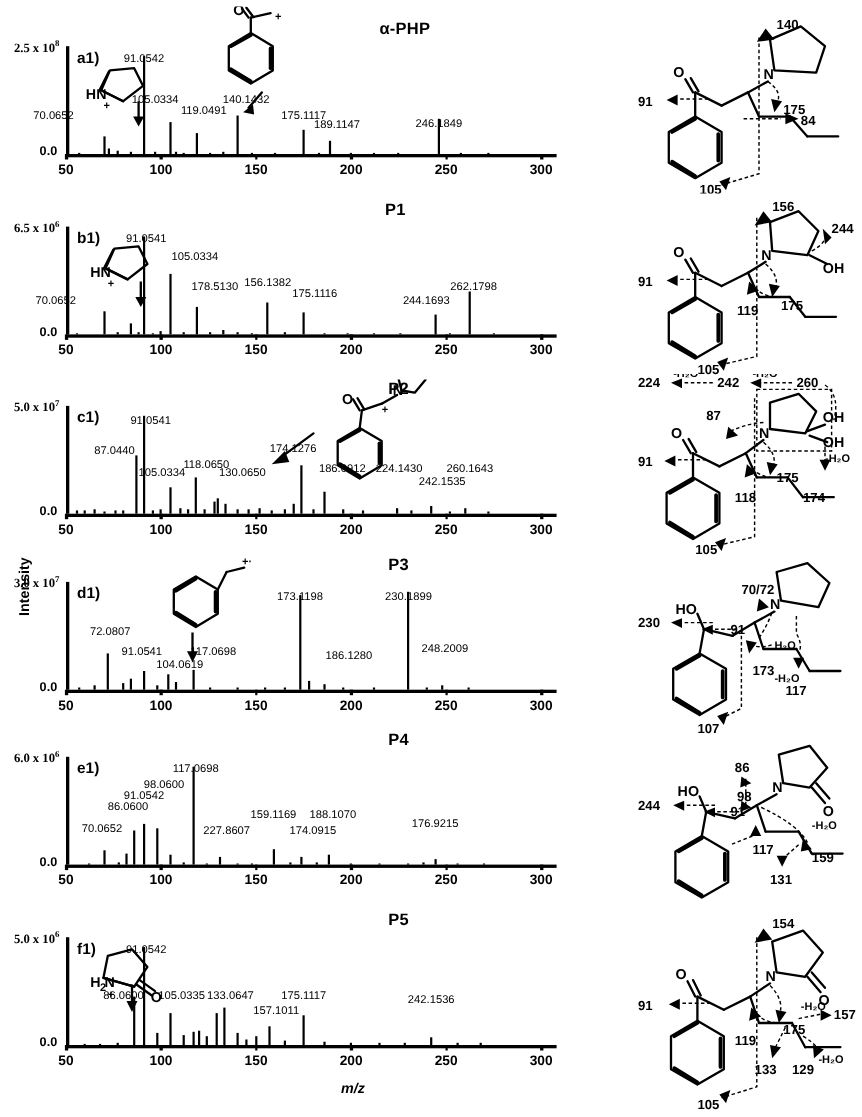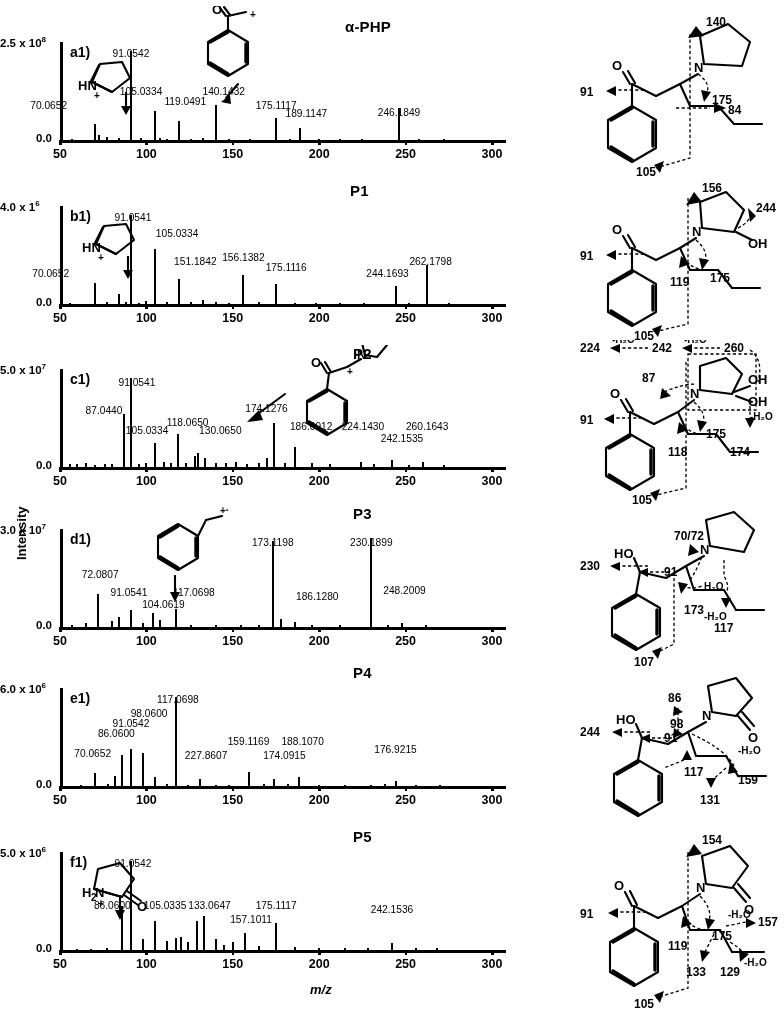--- a/index.html
+++ b/index.html
@@ -3,21 +3,21 @@
 <meta charset="utf-8">
 <style>
   html,body{margin:0;padding:0;background:#fff;}
   body{width:784px;height:1015px;font-family:"Liberation Sans",sans-serif;color:#000;position:relative;overflow:hidden;}
   .figure{position:relative;width:784px;height:1015px;}
 
   
   .panel{position:absolute;left:0;width:560px;padding-left:12px;}
   .panel-title{position:absolute;font-weight:bold;font-size:15px;letter-spacing:.2px;}
   .panel-letter{position:absolute;font-weight:bold;font-size:14px;}
-  .ytop{position:absolute;font-weight:bold;font-size:11.5px;white-space:nowrap;}
+  .ytop{position:absolute;font-weight:bold;font-size:11.5px;text-align:right;white-space:nowrap;font-family:Liberation Serif, serif;}
   .ytop sup{font-size:8px;vertical-align:super;}
   .yzero{position:absolute;font-weight:bold;font-size:11.5px;text-align:right;}
 
   .plot{position:absolute;}
   .axisY{position:absolute;left:0;top:0;width:3px;background:#000;}
   .axisX{position:absolute;left:0;height:2.5px;background:#000;}
   .tick{position:absolute;width:2.5px;height:5px;background:#000;}
   .xlab{position:absolute;font-weight:bold;font-size:12.5px;transform:translateX(-50%);}
   .peak{position:absolute;background:#000;width:2px;}
   .plab{position:absolute;font-size:10.2px;white-space:nowrap;transform:translateX(-50%);}
@@ -138,27 +138,27 @@
           <div class="xlab" style="left: 172.8px; top: 105px;">150</div>
           <div class="tick" style="left: 258.2px; top: 98px;"></div>
           <div class="xlab" style="left: 259.2px; top: 105px;">200</div>
           <div class="tick" style="left: 344.6px; top: 98px;"></div>
           <div class="xlab" style="left: 345.6px; top: 105px;">250</div>
           <div class="tick" style="left: 431px; top: 98px;"></div>
           <div class="xlab" style="left: 432px; top: 105px;">300</div>
           <div class="plab" style="left: -9.32733px; top: 62px;">70.0652</div>
           <div class="plab" style="left: 72.9415px; top: 6px;">91.0541</div>
           <div class="plab" style="left: 117.098px; top: 22px;">105.0334</div>
-          <div class="plab" style="left: 135.317px; top: 50px;">151.1842</div>
+          <div class="plab" style="left: 135.317px; top: 50px;">178.5130</div>
           <div class="plab" style="left: 183.407px; top: 46px;">156.1382</div>
           <div class="plab" style="left: 226.193px; top: 56px;">175.1116</div>
           <div class="plab" style="left: 327.525px; top: 62px;">244.1693</div>
           <div class="plab" style="left: 370.647px; top: 50px;">262.1798</div>
         </div>
-        <div class="ytop" style="left: 0px; width: 54px; top: 17px;"><span>4.0 x 1</span><sup>6</sup></div>
+        <div class="ytop" style="left: 0px; width: 54px; top: 17px;"><span>6.5 x 10</span><sup>6</sup></div>
         <div class="yzero" style="left: 0px; width: 52px; top: 114px;">0.0</div>
         <div class="panel-letter" style="left: 70px; top: 26px;">b1)</div>
       </div>
       <div class="panel" style="top: 345px; height: 156px;">
         <div class="panel-title" style="left: 353px; top: 0px;">P2</div>
         <div class="plot" style="left: 60px; top: 24px; width: 432px; height: 98px;">
           <div class="axisY" style="height: 98px;"></div>
           <div class="axisX" style="top: 98px; width: 446px;"></div>
           <div class="peak" style="left: 9.368px; top: 94.885px; height: 3.115px;"></div>
           <div class="peak" style="left: 16.28px; top: 95.33px; height: 2.67px;"></div>

